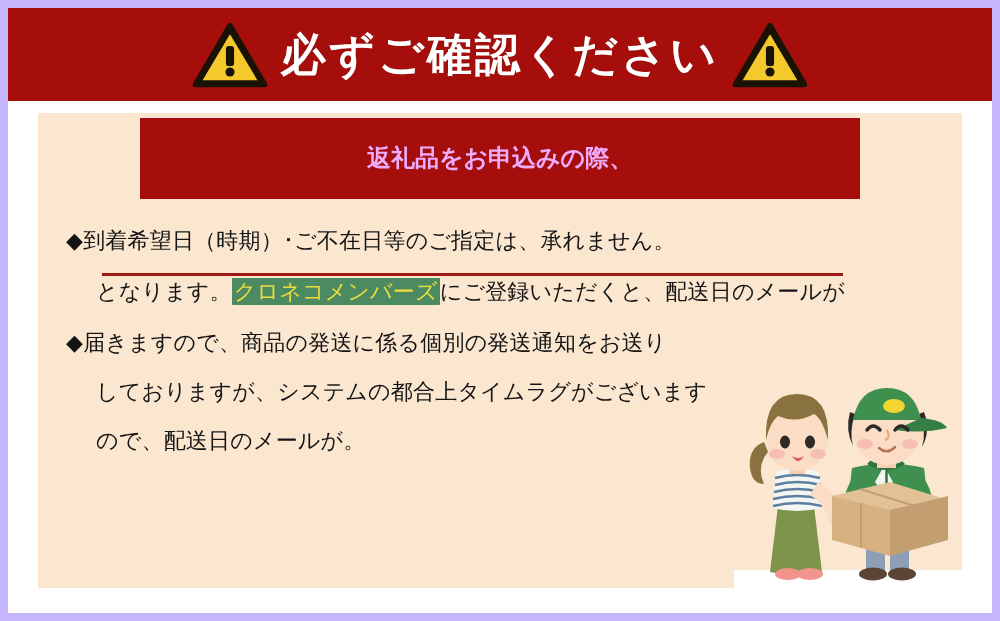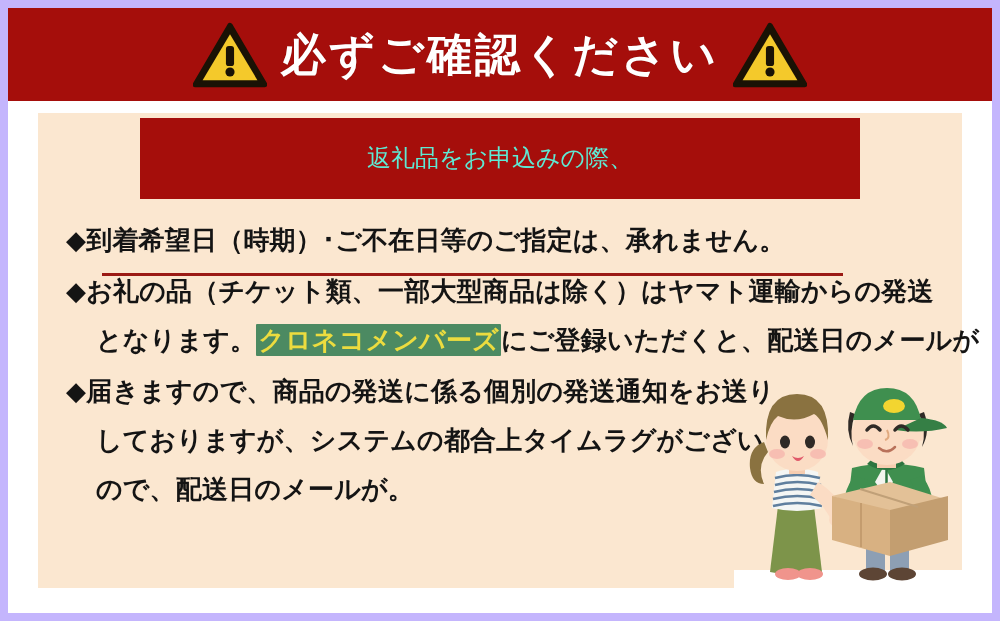--- a/index.html
+++ b/index.html
@@ -67,42 +67,42 @@
     width: 720px;
     height: 81px;
     background: #a50e0b;
     display: flex;
     flex-direction: column;
     align-items: center;
     justify-content: center;
     gap: 2px;
   }
   .notice-line {
-    color: #5eead4;
-    font-weight: normal;
+    color: #f0abfc;
+    font-weight: bold;
     white-space: nowrap;
     line-height: 1.12;
   }
   .notice-line-1 { font-size: 24px; }
   .notice-line-2 { font-size: 28px; }
 
   
   .body-text {
     position: absolute;
     left: 28px;
     top: 103px;
     width: 880px;
     color: #141414;
   }
   .para {
     margin: 0 0 2px 0;
   }
   .tline {
-    font-size: 26px;
-    font-weight: bold;
+    font-size: 22px;
+    font-weight: normal;
     line-height: 49px;
     white-space: nowrap;
     color: #141414;
     letter-spacing: .2px;
   }
   .tline.indent { padding-left: 30px; }
 
   .diamond {
     display: inline-block;
     color: #141414;
@@ -173,21 +173,20 @@
       <div class="notice-line notice-line-1">返礼品をお申込みの際、</div>
     </div>
 
     <div class="body-text">
 
       <div class="para">
         <div class="tline"><span class="diamond">◆</span><span>到着希望日（時期）･ご不在日等のご指定は、承れません。</span></div>
       </div>
 
       <div class="para">
-        <div class="tline"><span class="diamond">◆</span><span>お礼の品（チケット類、一部大型商品は除く）はヤマト運輸からの発送</span></div>
         <div class="tline indent"><span>となります。</span><span class="hl-green">クロネコメンバーズ</span><span>にご登録いただくと、配送日のメールが</span></div>
       </div>
 
       <div class="para">
         <div class="tline"><span class="diamond">◆</span><span>届きますので、商品の発送に係る個別の発送通知をお送り</span></div>
         <div class="tline indent"><span>しておりますが、システムの都合上タイムラグがございます</span></div>
         <div class="tline indent"><span>ので、配送日のメールが。</span></div>
       </div>
 
     </div>

